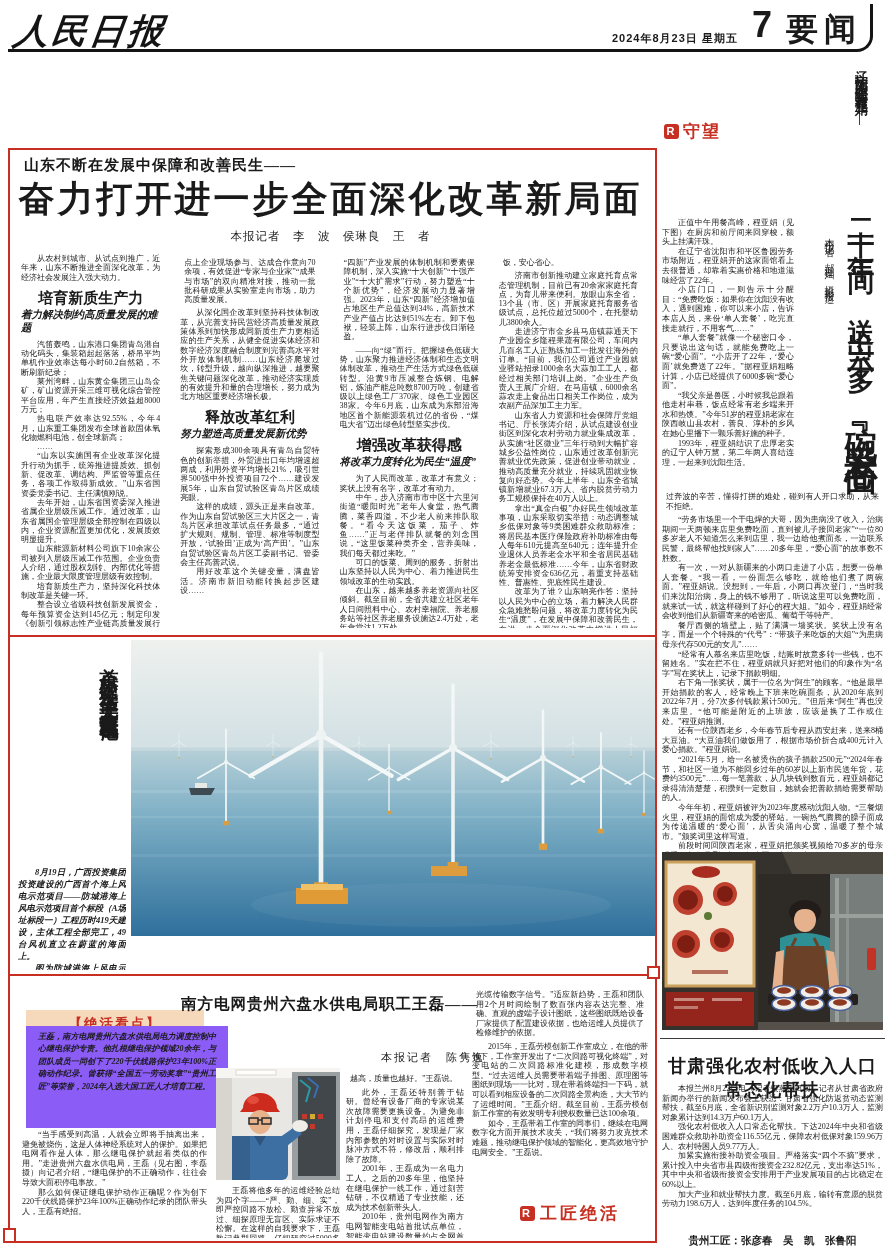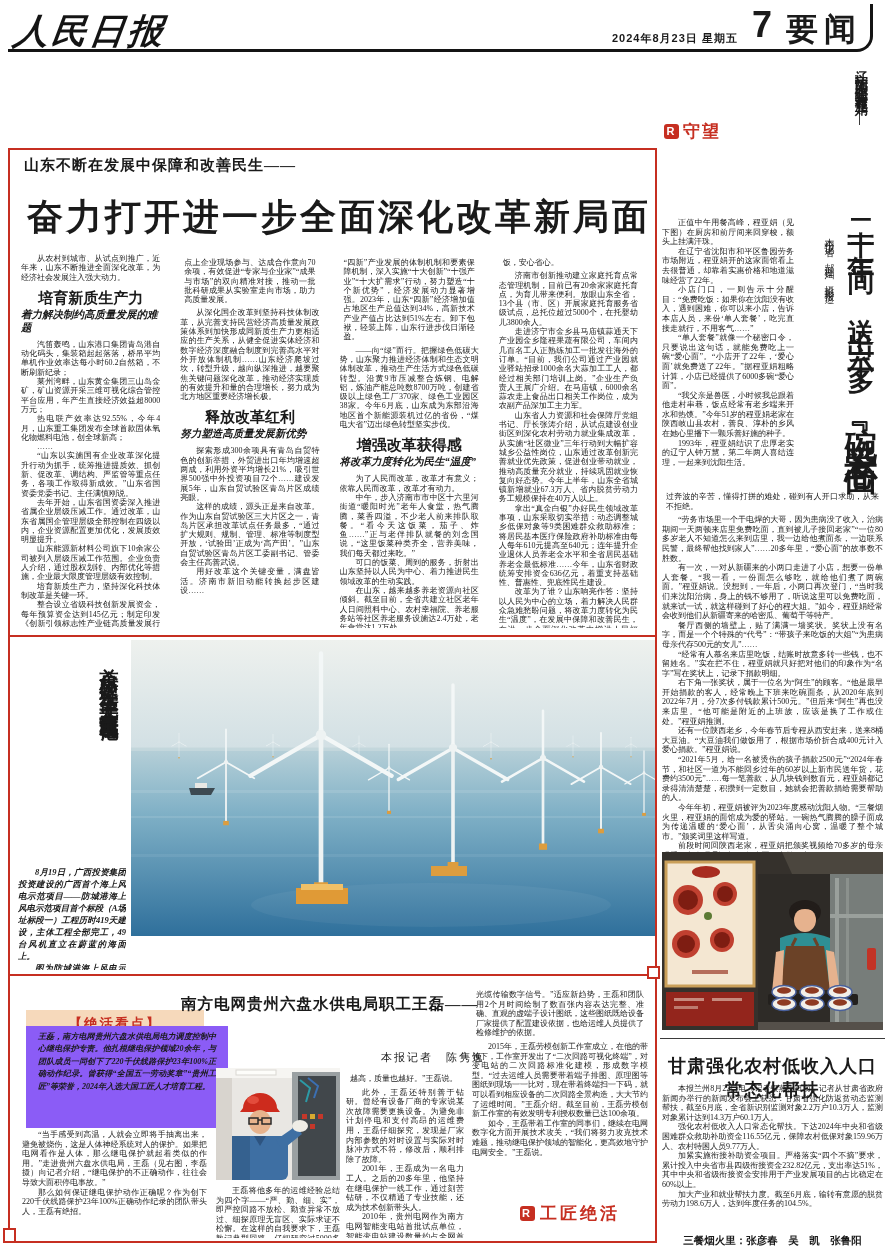--- a/index.html
+++ b/index.html
@@ -77,21 +77,22 @@
   <div class="abs mh-rule" style="left:8px;top:49px;width:840px;"></div>
   <div class="abs mh-brk" style="left:844px;top:4px;width:26px;height:45px;"></div>
 
   <div class="abs redbox" style="left:8px;top:148px;width:645px;height:1091px;"></div>
   <div class="abs rdiv" style="left:8px;top:635px;width:649px;"></div>
   <div class="abs rdiv" style="left:8px;top:974px;width:649px;"></div>
   <div class="abs orn" style="left:3px;top:1228px;width:9px;height:11px;"></div>
   <div class="abs orn" style="left:647px;top:966px;width:9px;height:9px;"></div>
 
   <div class="abs kicker" style="left:24px;top:156px;">山东不断在发展中保障和改善民生——</div>
-  <div class="abs headline" style="left:10px;top:193px;width:641px;text-align:right;">奋力打开进一步全面深化改革新局面</div>
+  <div class="abs headline" style="left:10px;top:175px;width:641px;">奋力打开进一步全面深化改革新局面</div>
+  <div class="abs byline" style="left:10px;top:229px;width:641px;">本报记者　李　波　侯琳良　王　者</div>
   <div class="abs cols" style="left:21px;top:254px;width:617px;height:374px;">
     <div class="col">
         <p class="bp">从农村到城市、从试点到推广，近年来，山东不断推进全面深化改革，为经济社会发展注入强大动力。</p>
         <p class="colhead">培育新质生产力</p>
         <p class="colsub">着力解决制约高质量发展的难题</p>
         <p class="bp">汽笛轰鸣，山东港口集团青岛港自动化码头，集装箱起起落落，桥吊平均单机作业效率达每小时60.2自然箱，不断刷新纪录；</p>
         <p class="bp">莱州湾畔，山东黄金集团三山岛金矿，矿山资源开采三维可视化综合管控平台应用，年产生直接经济效益超8000万元；</p>
         <p class="bp">热电联产效率达92.55%，今年4月，山东重工集团发布全球首款固体氧化物燃料电池，创全球新高；</p>
         <p class="bp">……</p>
         <p class="bp">“山东以实施国有企业改革深化提升行动为抓手，统筹推进提质效、抓创新、促改革、调结构、严监管等重点任务，各项工作取得新成效。”山东省国资委党委书记、主任满慎刚说。</p>
@@ -107,21 +108,21 @@
         <p class="colsub">努力塑造高质量发展新优势</p>
         <p class="bp">探索形成300余项具有青岛自贸特色的创新举措，外贸进出口年均增速超两成，利用外资平均增长21%，吸引世界500强中外投资项目72个……建设发展5年，山东自贸试验区青岛片区成绩亮眼。</p>
         <p class="bp">这样的成绩，源头正是来自改革。作为山东自贸试验区三大片区之一，青岛片区承担改革试点任务最多，“通过扩大规则、规制、管理、标准等制度型开放，‘试验田’正成为‘高产田’。”山东自贸试验区青岛片区工委副书记、管委会主任高善武说。</p>
         <p class="bp">用好改革这个关键变量，满盘皆活。济南市新旧动能转换起步区建设……</p>
       </div>
     <div class="col">
         <p class="cont">“四新”产业发展的体制机制和要素保障机制，深入实施“十大创新”“十强产业”“十大扩需求”行动，努力塑造“十个新优势”，经济发展动力显著增强。2023年，山东“四新”经济增加值占地区生产总值达到34%，高新技术产业产值占比达到51%左右。卸下包袱，轻装上阵，山东行进步伐日渐轻盈。</p>
         <p class="bp">——向“绿”而行。把握绿色低碳大势，山东聚力推进经济体制和生态文明体制改革，推动生产生活方式绿色低碳转型。沿黄9市压减整合炼钢、电解铝，炼油产能总吨数8700万吨，创建省级以上绿色工厂370家、绿色工业园区38家。今年6月底，山东成为东部沿海地区首个新能源装机过亿的省份，“煤电大省”迈出绿色转型坚实步伐。</p>
         <p class="colhead">增强改革获得感</p>
         <p class="colsub">将改革力度转化为民生“温度”</p>
-        <p class="bp">为了人民而改革，改革才有意义；依靠人民而改革，改革才有动力。</p>
+        <p class="bp">为了人民而改革，改革才有意义；奖状上没有名字，改革才有动力。</p>
         <p class="bp">中午，步入济南市市中区十六里河街道“暖阳时光”老年人食堂，热气腾腾，菜香四溢，不少老人前来排队取餐。“看今天这饭菜，茄子、炸鱼……”正与老伴排队就餐的刘念国说，“这里饭菜种类齐全，营养美味，我们每天都过来吃。”</p>
         <p class="bp">可口的饭菜、周到的服务，折射出山东坚持以人民为中心、着力推进民生领域改革的生动实践。</p>
         <p class="bp">在山东，越来越多养老资源向社区倾斜。截至目前，全省共建立社区老年人日间照料中心、农村幸福院、养老服务站等社区养老服务设施达2.4万处，老年食堂达1.2万处。</p>
         <p class="bp">一老一小、事关千家万户。改革增进民生福祉，来自济南市的李爱华深有体会。前年，她的第二个孩子出生，到底谁来看孩子，让她犯了难。今年2月，她把孩子送往玉兰花园小区建立的家庭托育点，上班前，她将孩子按时送往托育点，下班时再顺路接回家。孩子每天由保育员照顾，中午还管一顿</p>
       </div>
     <div class="col">
         <p class="cont">饭，安心省心。</p>
         <p class="bp">济南市创新推动建立家庭托育点常态管理机制，目前已有20余家家庭托育点，为育儿带来便利。放眼山东全省，13个县（市、区）开展家庭托育服务省级试点，总托位超过5000个，在托婴幼儿3800余人。</p>
         <p class="bp">走进济宁市金乡县马庙镇蒜通天下产业园金乡隆程果蔬有限公司，车间内几百名工人正熟练加工一批发往海外的订单。“目前，我们公司通过产业园就业驿站招录1000余名大蒜加工工人，都经过相关部门培训上岗。”企业生产负责人王展广介绍。在马庙镇，6000余名蒜农走上食品出口相关工作岗位，成为农副产品深加工主力军。</p>
         <p class="bp">山东省人力资源和社会保障厅党组书记、厅长张涛介绍，从试点建设创业街区到深化农村劳动力就业集成改革，从实施“社区微业”三年行动到大幅扩容城乡公益性岗位，山东通过改革创新完善就业优先政策，促进创业带动就业，推动高质量充分就业，持续巩固就业恢复向好态势。今年上半年，山东全省城镇新增就业67.3万人、省内脱贫劳动力务工规模保持在40万人以上。</p>
@@ -330,15 +331,15 @@
   </svg>
 
   <div class="abs thinline" style="left:660px;top:1038px;width:225px;"></div>
   <div class="abs gs-head" style="left:660px;top:1054px;width:225px;">甘肃强化农村低收入人口常态化帮扶</div>
   <div class="abs gs-body" style="left:662px;top:1084px;width:221px;height:144px;">
       <p class="bp">本报兰州8月22日电（记者银燕）日前，记者从甘肃省政府新闻办举行的新闻发布会上获悉：甘肃省强化防返贫动态监测帮扶，截至6月底，全省新识别监测对象2.2万户10.3万人，监测对象累计达到14.3万户60.1万人。</p>
       <p class="bp">强化农村低收入人口常态化帮扶。下达2024年中央和省级困难群众救助补助资金116.55亿元，保障农村低保对象159.96万人、农村特困人员9.77万人。</p>
       <p class="bp">加紧实施衔接补助资金项目。严格落实“四个不摘”要求，累计投入中央省市县四级衔接资金232.82亿元，支出率达51%，其中中央和省级衔接资金安排用于产业发展项目的占比稳定在60%以上。</p>
       <p class="bp">加大产业和就业帮扶力度。截至6月底，输转有意愿的脱贫劳动力198.6万人，达到年度任务的104.5%。</p>
     </div>
-  <div class="abs editors" style="left:660px;top:1234px;width:225px;">三餐烟火里：张彦春　吴　凯　张鲁阳</div>
+  <div class="abs editors" style="left:660px;top:1234px;width:225px;">贵州工匠：张彦春　吴　凯　张鲁阳</div>
 
 </div>
 
 </body></html>

